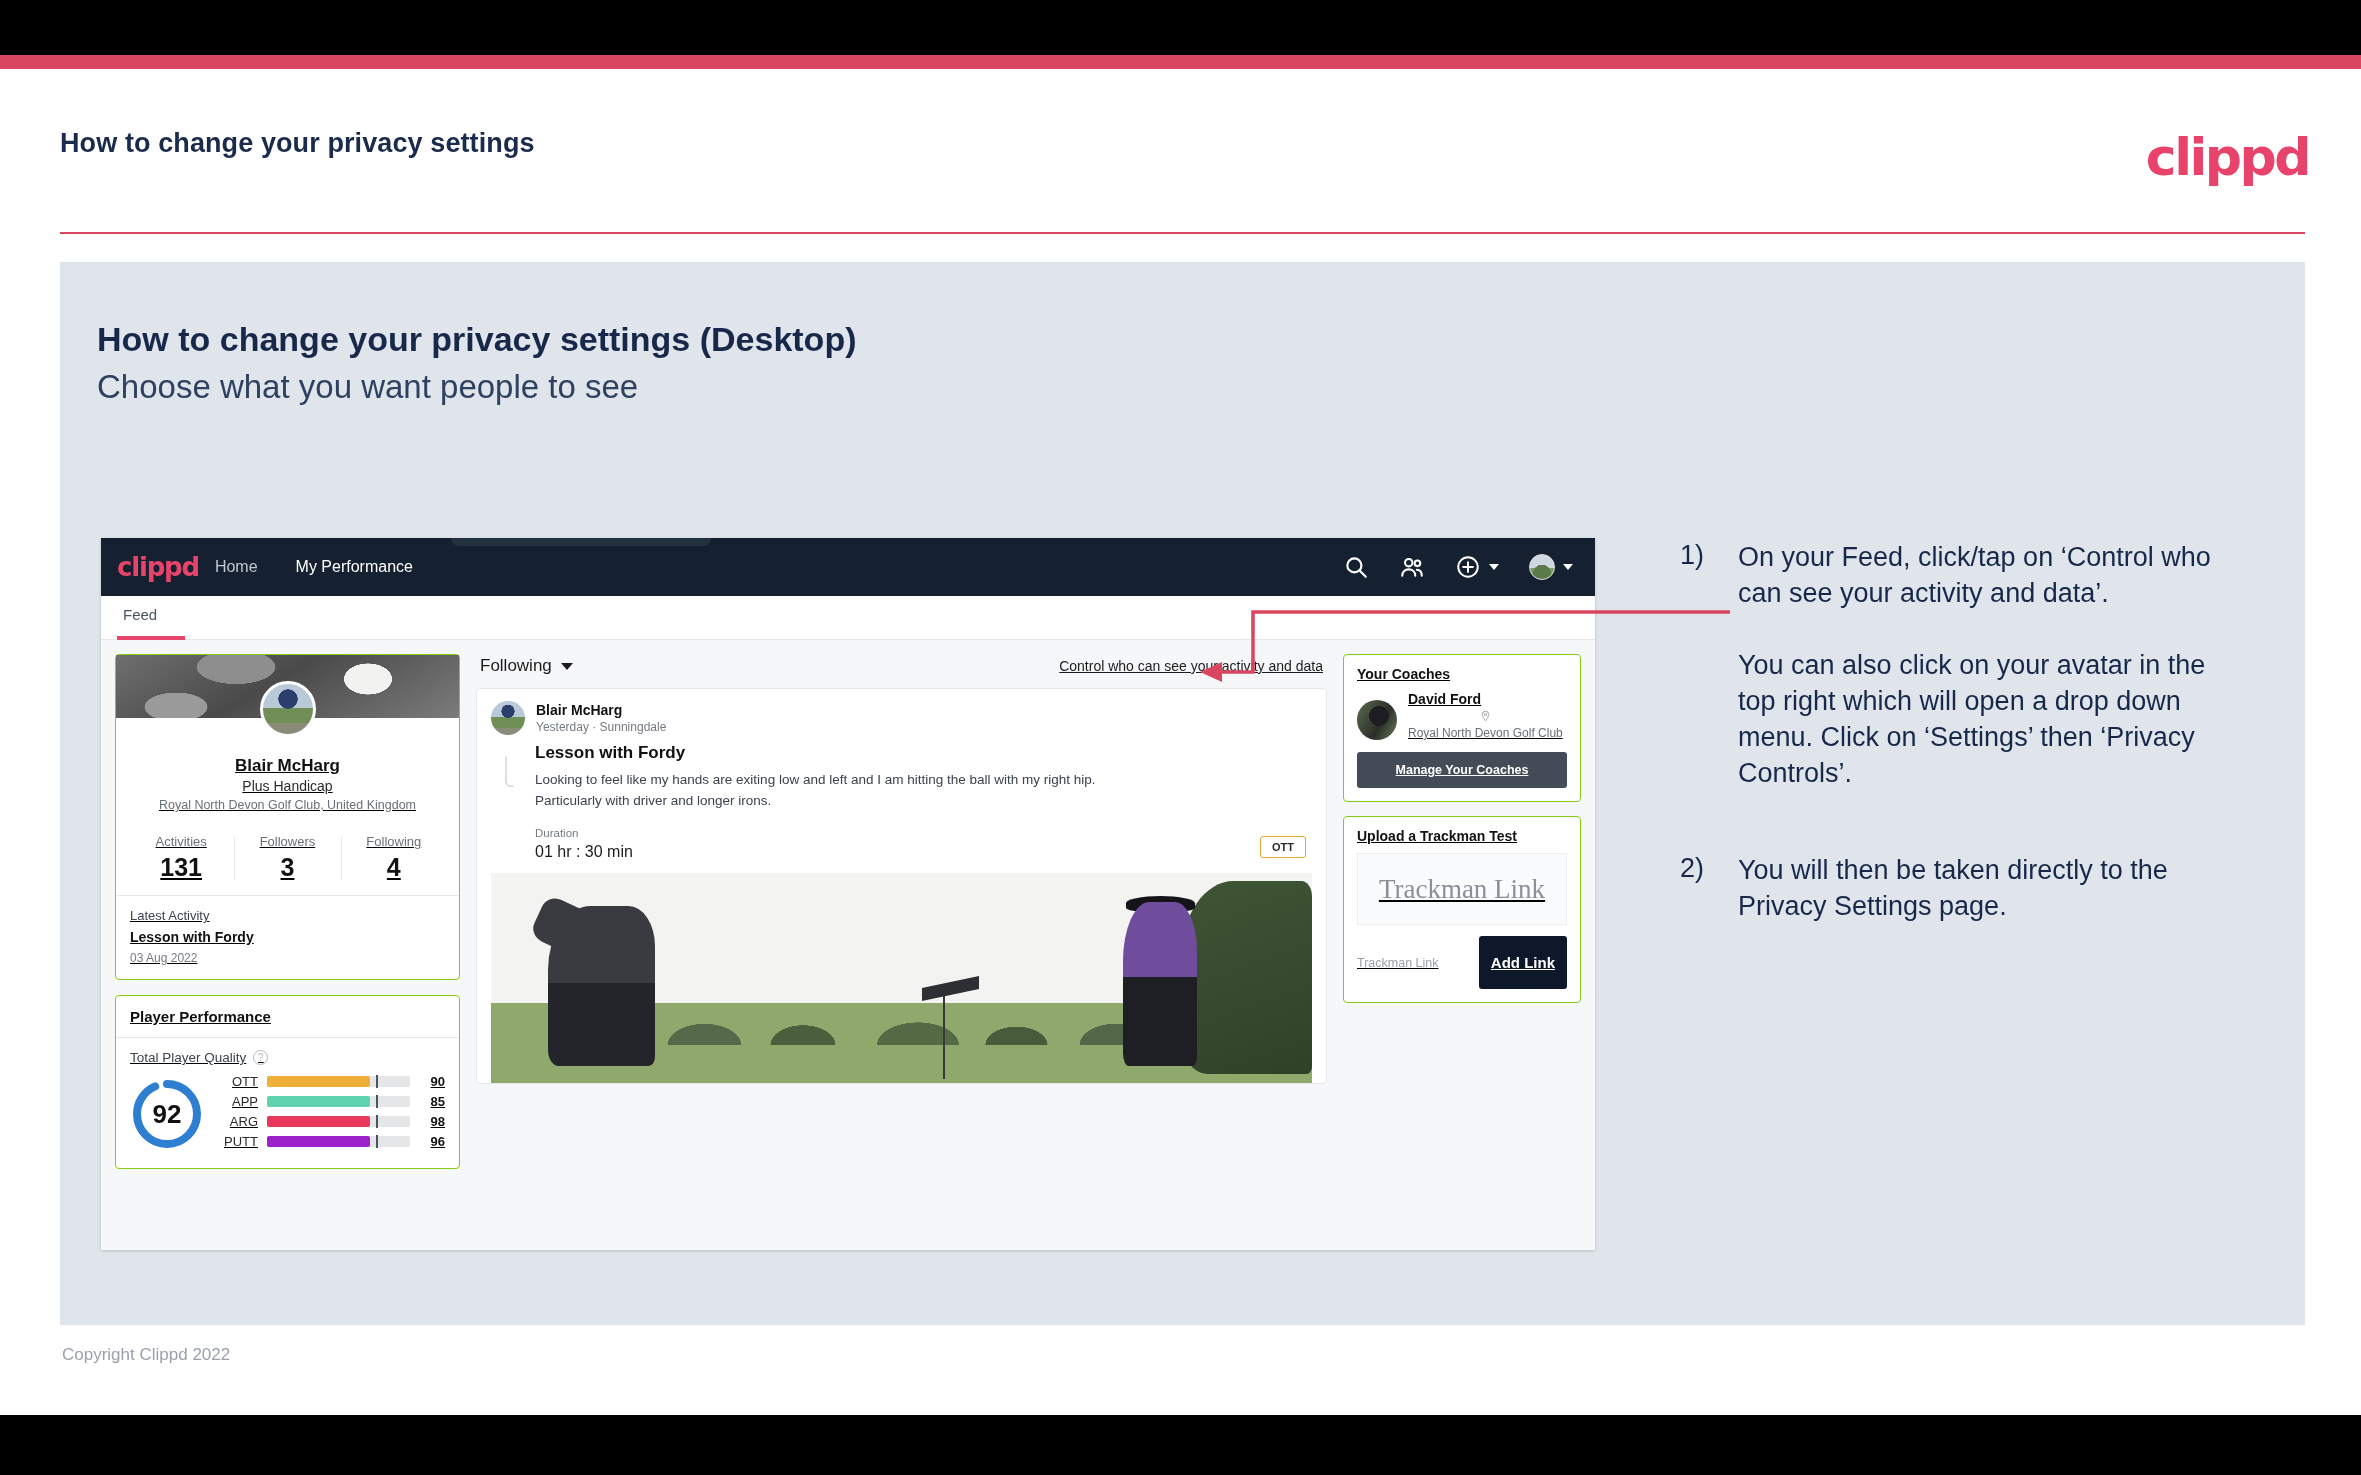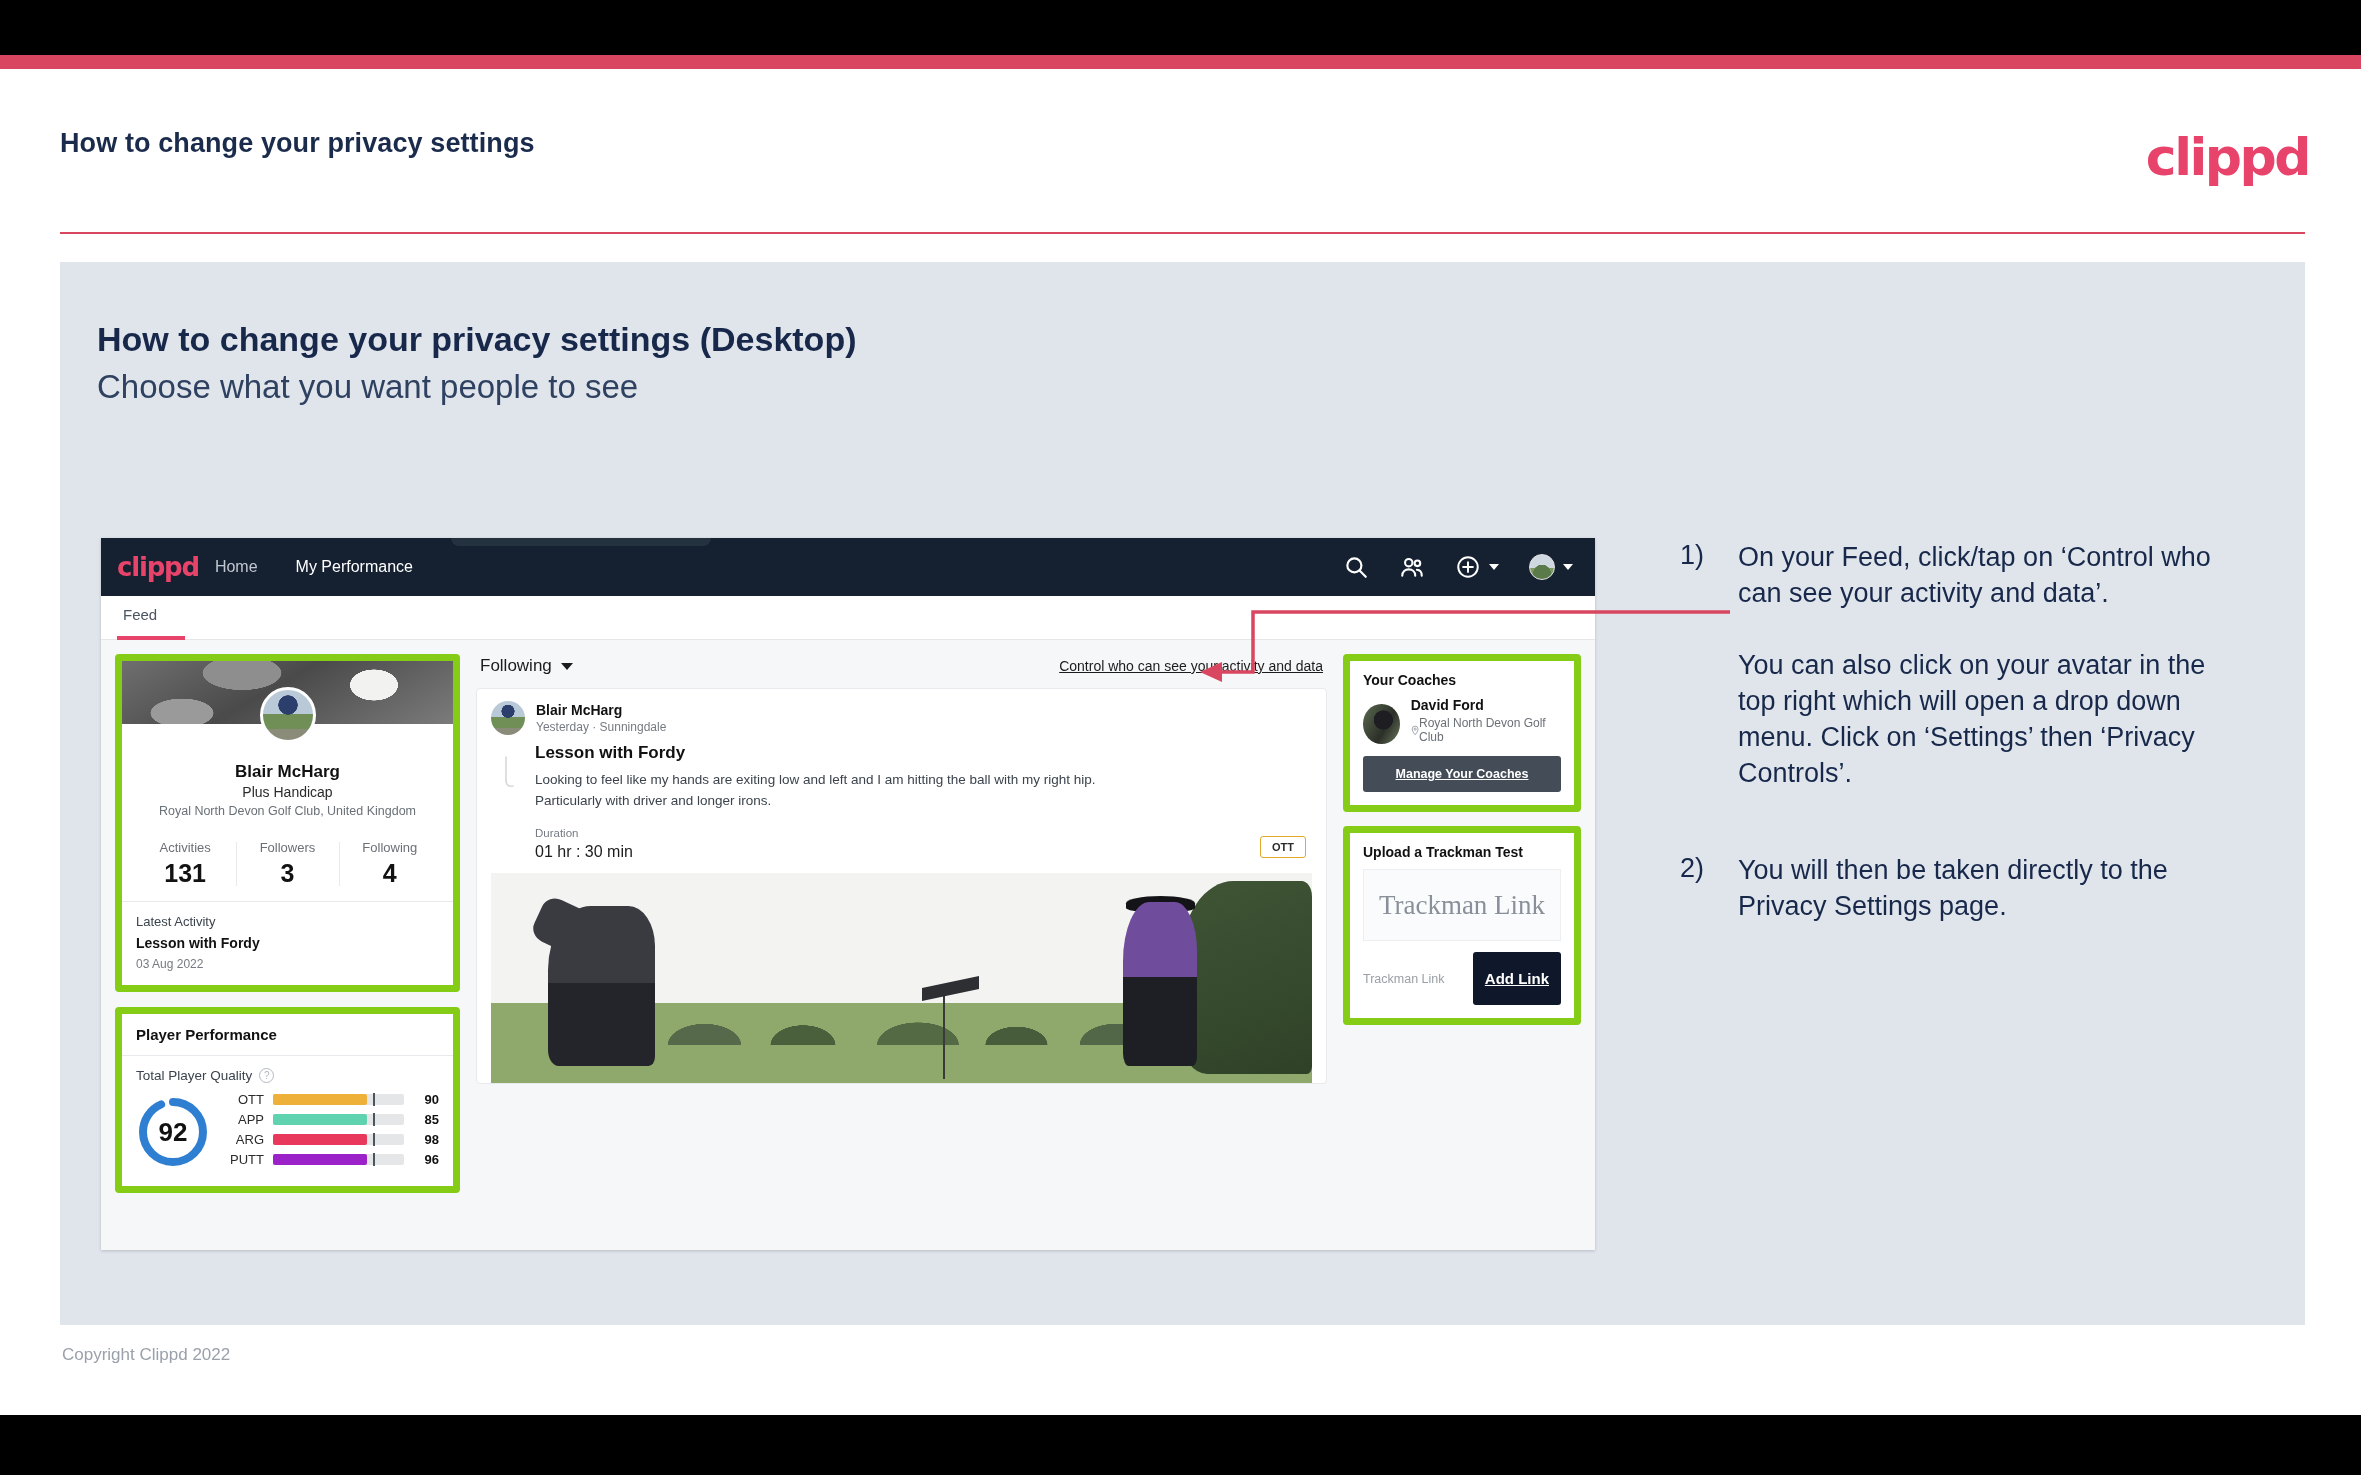--- a/index.html
+++ b/index.html
@@ -88,21 +88,21 @@
   }
   .tab-underline { position:absolute; left:16px; bottom:-1px; width:68px; height:4px; background:#e8436a; }
 
   .app-body {
     display:flex; gap:16px; padding:14px 14px 0 14px; background:#f6f7f9;
     height:610px;
   }
 
   
   .col-left { width:345px; flex:0 0 345px; }
-  .card { background:#fff; border:7px solid #84cc16; border-radius:4px; }
+  .card { background:#fff; border:1px solid #84cc16; border-radius:4px;text-decoration:underline; }
   .prof-cover {
     height:63px;
     background:
       radial-gradient(ellipse 34px 22px at 252px 24px, #f2f2f0 0 70%, transparent 71%),
       radial-gradient(ellipse 60px 26px at 120px 12px, #8e8e8e 0 65%, transparent 66%),
       radial-gradient(ellipse 48px 22px at 60px 52px, #9a9a9a 0 65%, transparent 66%),
       linear-gradient(150deg,#6f6f6f,#4a4a4a 45%,#7b7b7b);
     position:relative;
   }
   .prof-avatar {
@@ -212,21 +212,21 @@
   .col-right { width:238px; flex:0 0 238px; }
   .rc-h { padding:11px 13px 9px; font-size:14px; font-weight:700; color:#111; }
   .coach-row { display:flex; align-items:flex-end; gap:11px; padding:0 13px 12px; }
   .coach-av {
     width:40px;height:40px;border-radius:50%;
     background:
       radial-gradient(circle at 55% 40%, #1d1d22 0 30%, transparent 31%),
       linear-gradient(120deg,#5c6a50,#2b2f28 60%,#6b7a5d);
   }
   .coach-name { font-size:14px; font-weight:700; color:#111; }
-  .coach-club { font-size:12px; color:#6a7077; display:flex; align-items:center; margin-top:3px; }
+  .coach-club { font-size:12px; color:#6a7077; display:flex; align-items:center; gap:5px; margin-top:3px;flex-direction:column; }
   .pin { width:9px; height:11px; }
   .btn-dark {
     display:block; margin:0 13px 13px; padding:11px 0; text-align:center;
     background:#444d57; color:#fff; font-size:12.5px; font-weight:700; border-radius:3px;
   }
   .tm-box { margin:0 13px 0; border:1px solid #eceef0; background:#fafbfc; height:72px;
     display:flex; align-items:center; justify-content:center; }
   .tm-word { font-family:"Liberation Serif", serif; font-size:27px; color:#8a9099; }
   .tm-input-row { display:flex; align-items:center; justify-content:space-between; margin:0 13px; padding:11px 0 13px; }
   .tm-ph { font-size:12.5px; color:#9aa0a7; }

